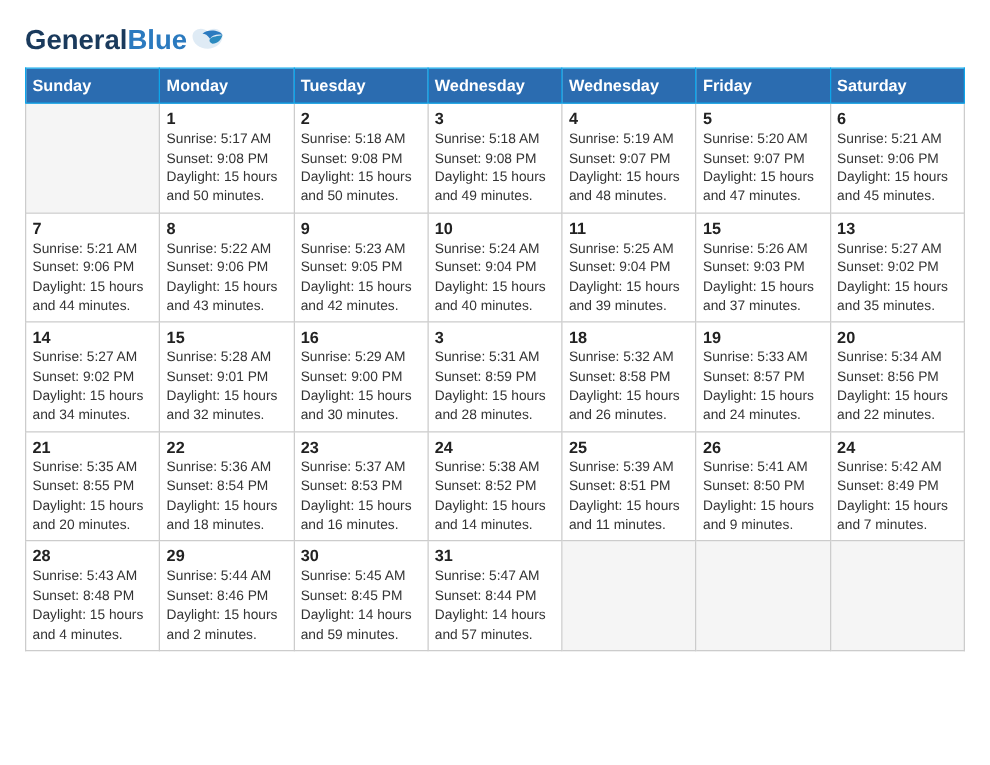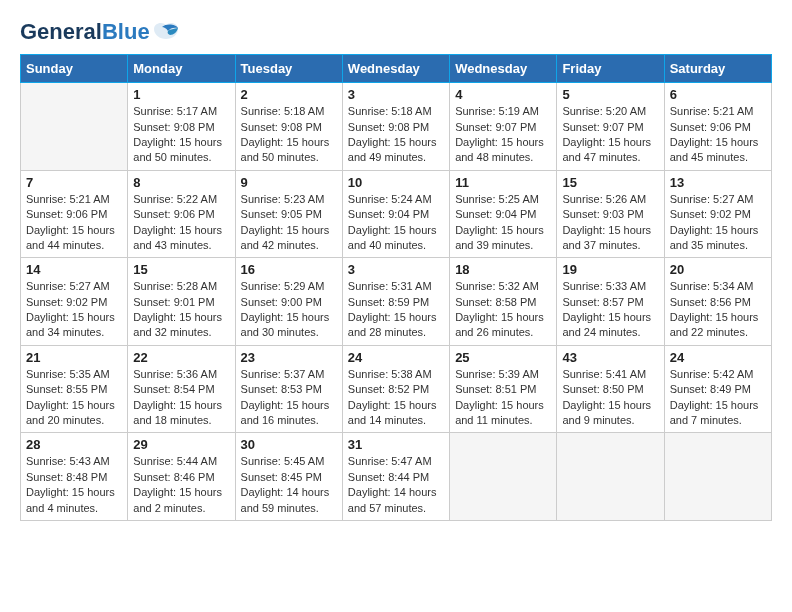--- a/index.html
+++ b/index.html
@@ -227,21 +227,21 @@
         </td>
         <td>
           <span class="date-num">24</span>
           <div class="cell-info">Sunrise: 5:38 AM<br>Sunset: 8:52 PM<br>Daylight: 15 hours<br>and 14 minutes.</div>
         </td>
         <td>
           <span class="date-num">25</span>
           <div class="cell-info">Sunrise: 5:39 AM<br>Sunset: 8:51 PM<br>Daylight: 15 hours<br>and 11 minutes.</div>
         </td>
         <td>
-          <span class="date-num">43</span>
+          <span class="date-num">26</span>
           <div class="cell-info">Sunrise: 5:41 AM<br>Sunset: 8:50 PM<br>Daylight: 15 hours<br>and 9 minutes.</div>
         </td>
         <td>
           <span class="date-num">24</span>
           <div class="cell-info">Sunrise: 5:42 AM<br>Sunset: 8:49 PM<br>Daylight: 15 hours<br>and 7 minutes.</div>
         </td>
       </tr>
       <tr>
         <td>
           <span class="date-num">28</span>

